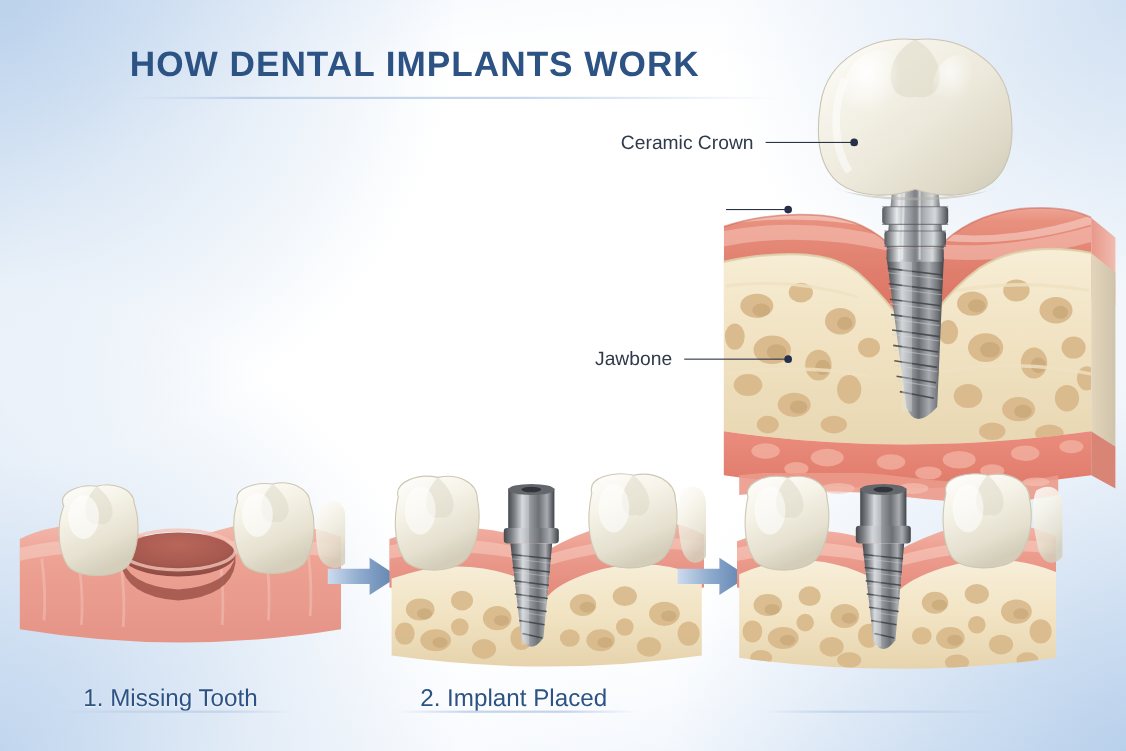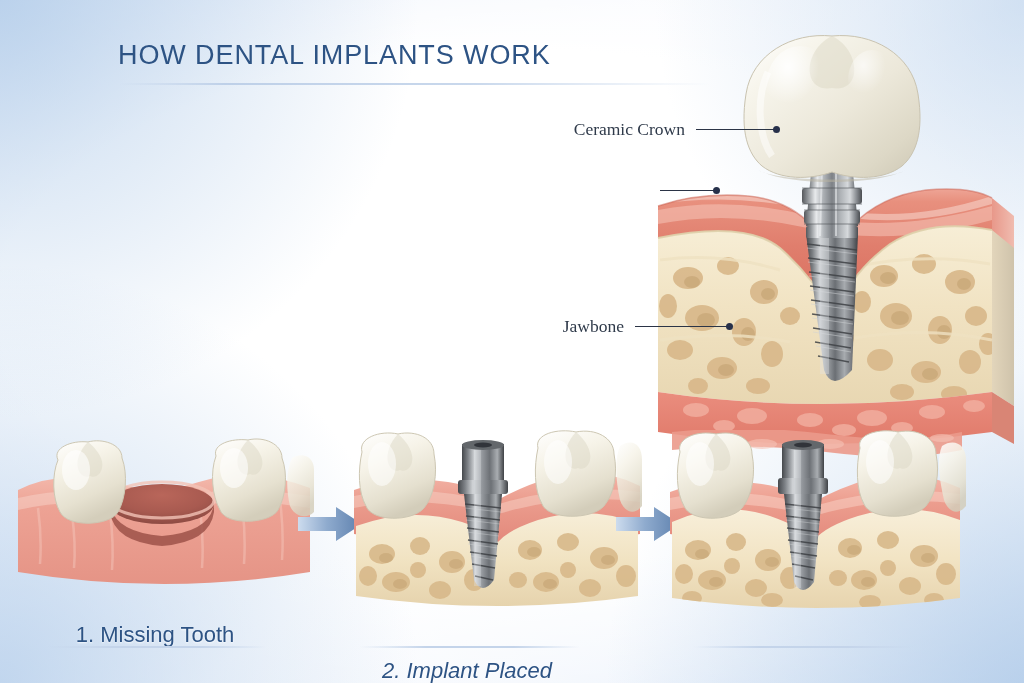--- a/index.html
+++ b/index.html
@@ -23,34 +23,34 @@
       radial-gradient(circle at 0% 0%, rgba(176,203,233,.75) 0%, rgba(176,203,233,0) 34%),
       radial-gradient(circle at 100% 0%, rgba(176,203,233,.55) 0%, rgba(176,203,233,0) 30%),
       radial-gradient(circle at 0% 100%, rgba(176,203,233,.75) 0%, rgba(176,203,233,0) 34%),
       radial-gradient(circle at 100% 100%, rgba(176,203,233,.7) 0%, rgba(176,203,233,0) 34%);
     pointer-events:none;
   }
 
   
   #title-block{position:absolute;left:118px;top:42px;width:600px;}
   #page-title{
-    font-size:27px;font-weight:normal;letter-spacing:.9px;
+    font-size:32px;font-weight:bold;letter-spacing:.9px;
     color:#2d5384;line-height:1;white-space:nowrap;
     font-family:"Liberation Sans", sans-serif;
   }
   #title-rule{
     margin-top:14px;height:2px;width:592px;
     background:linear-gradient(90deg,rgba(197,214,236,0) 0%,#bed0e8 18%,#c9d8ec 60%,rgba(201,216,236,0) 100%);
   }
 
   
   .callout{position:absolute;display:flex;align-items:center;justify-content:flex-end;}
   .callout .ctext{
     font-size:17.5px;color:#2f3a4a;white-space:nowrap;
-    font-family:Liberation Serif, serif;
+    font-family:Liberation Sans, sans-serif;
     text-shadow:0 1px 2px rgba(255,255,255,.9);
   }
   .callout .cline{height:1.4px;background:#2b3446;margin-left:11px;}
   .callout .cdot{
     width:7px;height:7px;border-radius:50%;background:#26304a;
     margin-left:-1px;flex:0 0 auto;
   }
 
   
   .step{position:absolute;}
@@ -289,21 +289,21 @@
     <span class="cline" style="width:78px;"></span>
     <span class="cdot"></span>
   </div>
 
   <div class="callout" style="left:360px;top:187px;width:360px;">
     <span class="cline" style="width:54px;"></span>
     <span class="cdot"></span>
   </div>
 
 
-  <div class="callout" style="left:423px;top:316px;width:310px;">
+  <div class="callout" style="left:410px;top:316px;width:310px;">
     <span class="ctext">Jawbone</span>
     <span class="cline" style="width:92px;"></span>
     <span class="cdot"></span>
   </div>
 
   <div class="step" style="left:14px;top:438px;">
     <svg width="300" height="170" viewBox="0 0 300 170">
       <defs>
         <linearGradient id="gum1" x1="0" y1="0" x2="0" y2="1">
           <stop offset="0%" stop-color="#f3b8ab"></stop>
@@ -599,18 +599,18 @@
         <rect x="128" y="16" width="7" height="142" fill="#e6e9ec" opacity=".3"></rect>
         <ellipse cx="137" cy="15" rx="21" ry="5" fill="#63676b"></ellipse>
         <ellipse cx="137" cy="15" rx="9" ry="2.6" fill="#31343a"></ellipse>
       </g>
     </svg>
   </div>
 
   <div class="step-caption" style="left:40px;top:622px;width:230px;">1. Missing Tooth</div>
   <div class="cap-rule" style="left:46px;top:646px;width:220px;"></div>
 
-  <div class="step-caption" style="left:352px;top:658px;width:230px;font-style:italic;">2. Implant Placed</div>
+  <div class="step-caption" style="left:352px;top:622px;width:230px;">2. Implant Placed</div>
   <div class="cap-rule" style="left:360px;top:646px;width:220px;"></div>
 
   <div class="cap-rule" style="left:694px;top:646px;width:220px;"></div>
 
 </div>
 
 </body></html>

